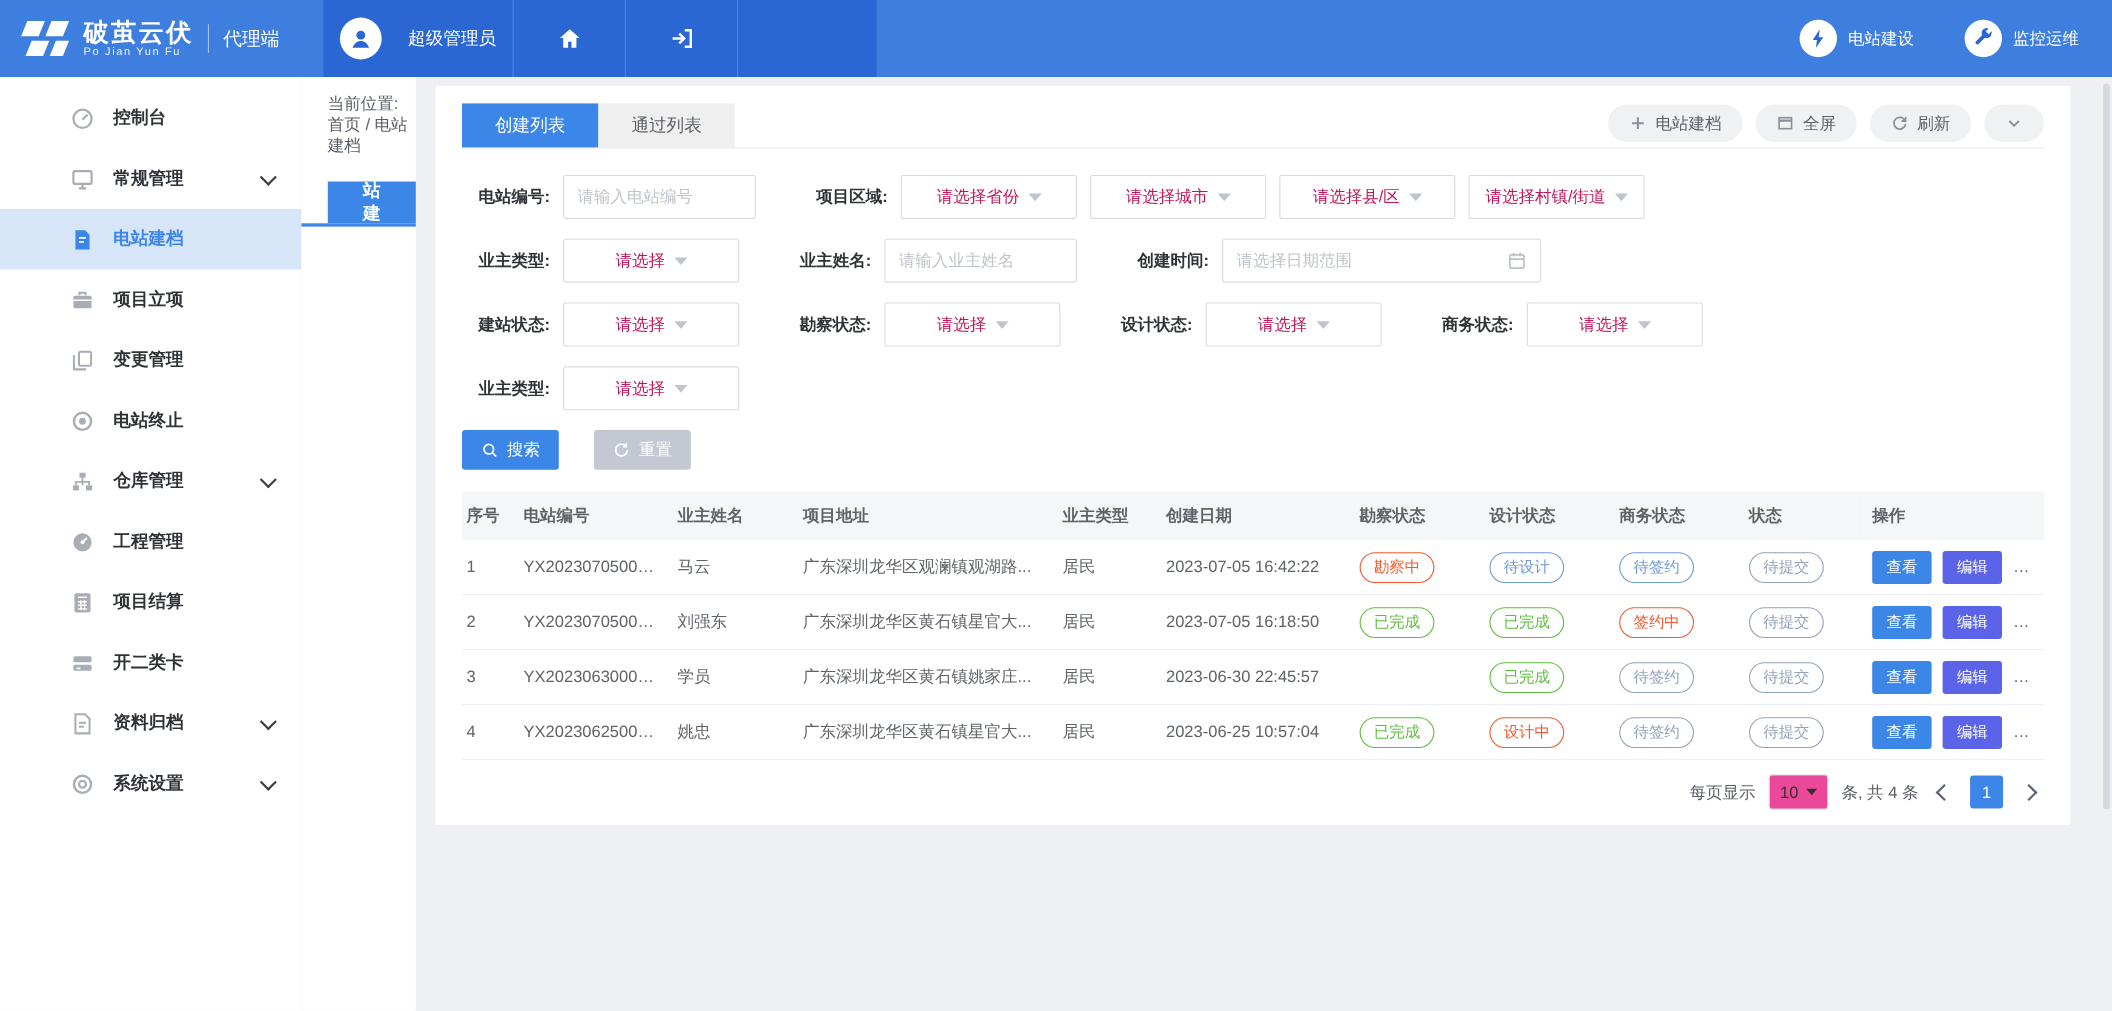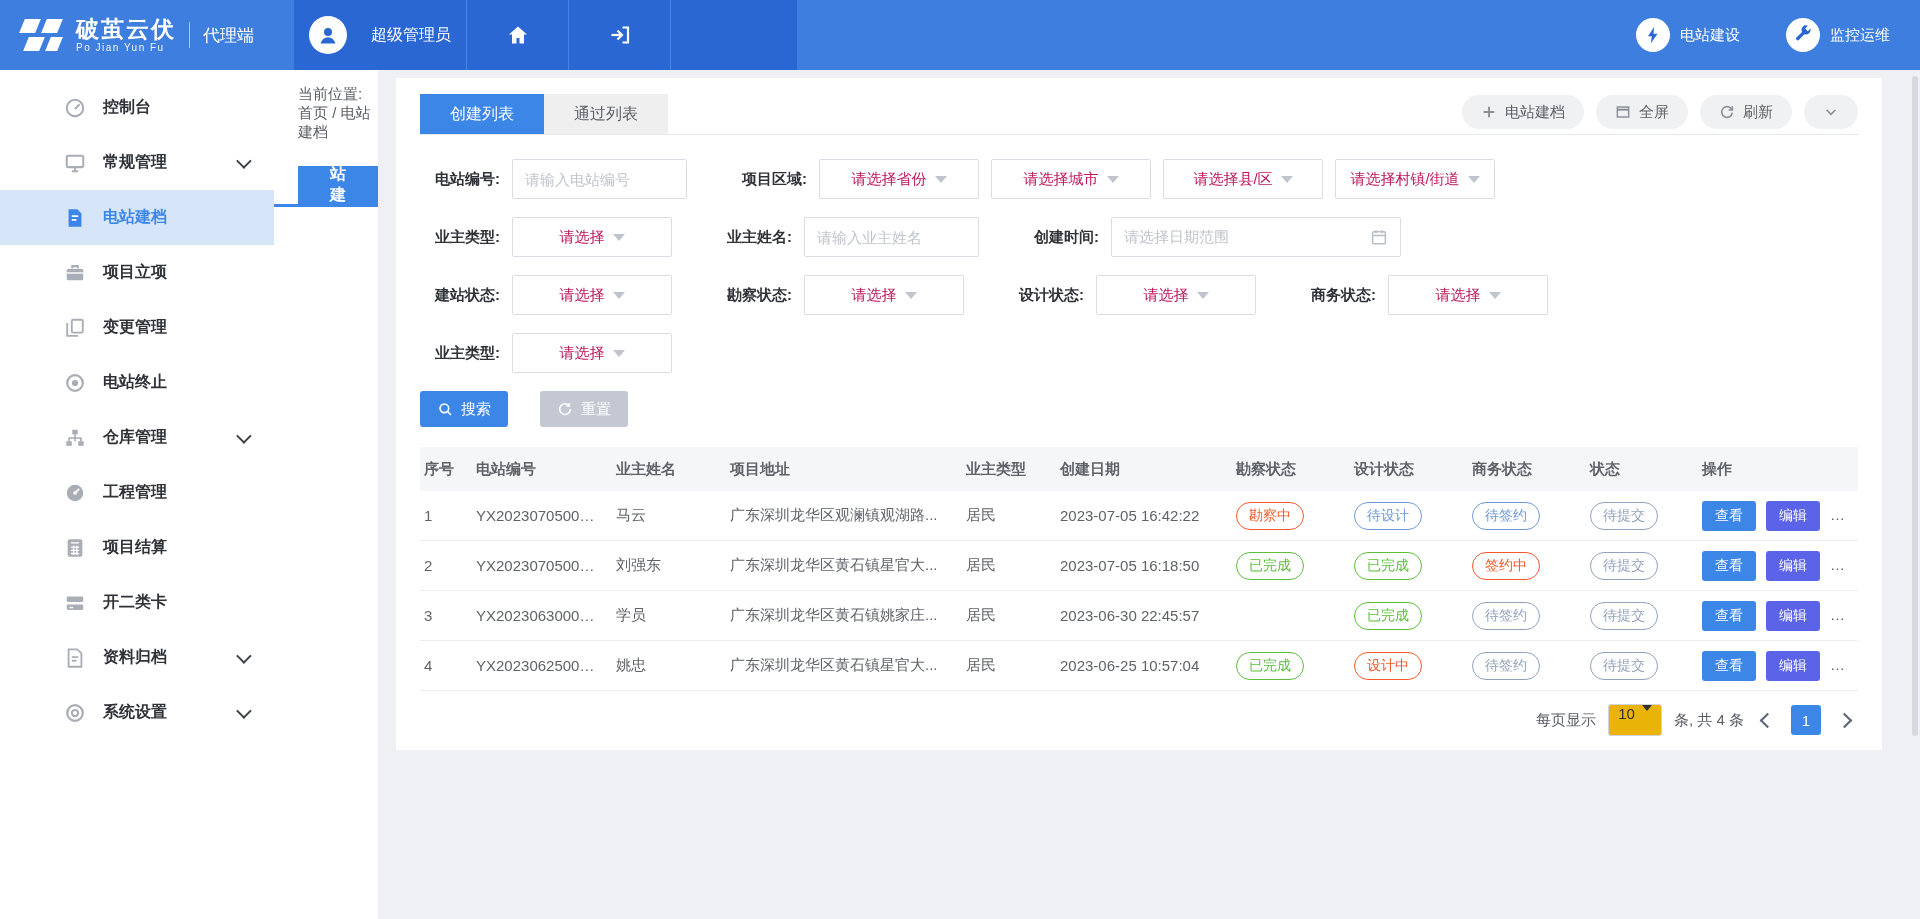--- a/index.html
+++ b/index.html
@@ -85,21 +85,21 @@
   
   table{width:100%;border-collapse:collapse;font-size:15px;color:#5f6368;table-layout:fixed}
   thead th{background:#f5f6f8;height:44px;text-align:left;font-weight:700;padding:0 8px;white-space:nowrap}
   tbody td{height:49px;border-bottom:1px solid #ebeef5;padding:0 8px;white-space:nowrap;overflow:hidden;text-overflow:ellipsis}
   th.c-seq,td.c-seq{padding-left:4px}
   .badge{display:inline-flex;align-items:center;justify-content:center;min-width:64px;height:28px;padding:0 12px;border-radius:15px;border:1px solid;font-size:14px;box-sizing:border-box;background:#fff}
   .act-btn{display:inline-flex;align-items:center;justify-content:center;height:30px;padding:0 13px;border-radius:3px;color:#fff;font-size:14px;margin-right:10px;cursor:pointer}
 
   
   .pagination{display:flex;justify-content:flex-end;align-items:center;gap:12px;padding:13px 2px;color:#5a5e66;font-size:15px}
-  .pp-select{height:32px;min-width:54px;box-sizing:border-box;border:1px solid #cfd3da;border-radius:3px;display:inline-flex;align-items:flex-start;justify-content:center;gap:7px;padding:0 9px;color:#303133;cursor:pointer;background:#eab308}
+  .pp-select{height:32px;min-width:54px;box-sizing:border-box;border:1px solid #cfd3da;border-radius:3px;display:inline-flex;align-items:center;justify-content:center;gap:7px;padding:0 9px;color:#303133;cursor:pointer;background:#ec4899}
   .pp-caret{width:0;height:0;border-left:5px solid transparent;border-right:5px solid transparent;border-top:6px solid #303133}
   .pg-chev{width:9px;height:9px;border-right:2px solid #5a6472;border-bottom:2px solid #5a6472;cursor:pointer;flex:none}
   .pg-prev{transform:rotate(135deg);margin:0 6px}
   .pg-next{transform:rotate(-45deg);margin:0 6px}
   .pg-num{width:30px;height:30px;background:#3c86e8;color:#fff;border-radius:3px;display:flex;align-items:center;justify-content:center;font-size:15px;cursor:pointer}
 
   .v-scroll{position:absolute;right:2px;top:76px;width:6px;height:660px;border-radius:3px;background:#d6d9df}
 </style>
 </head>
 <body>

